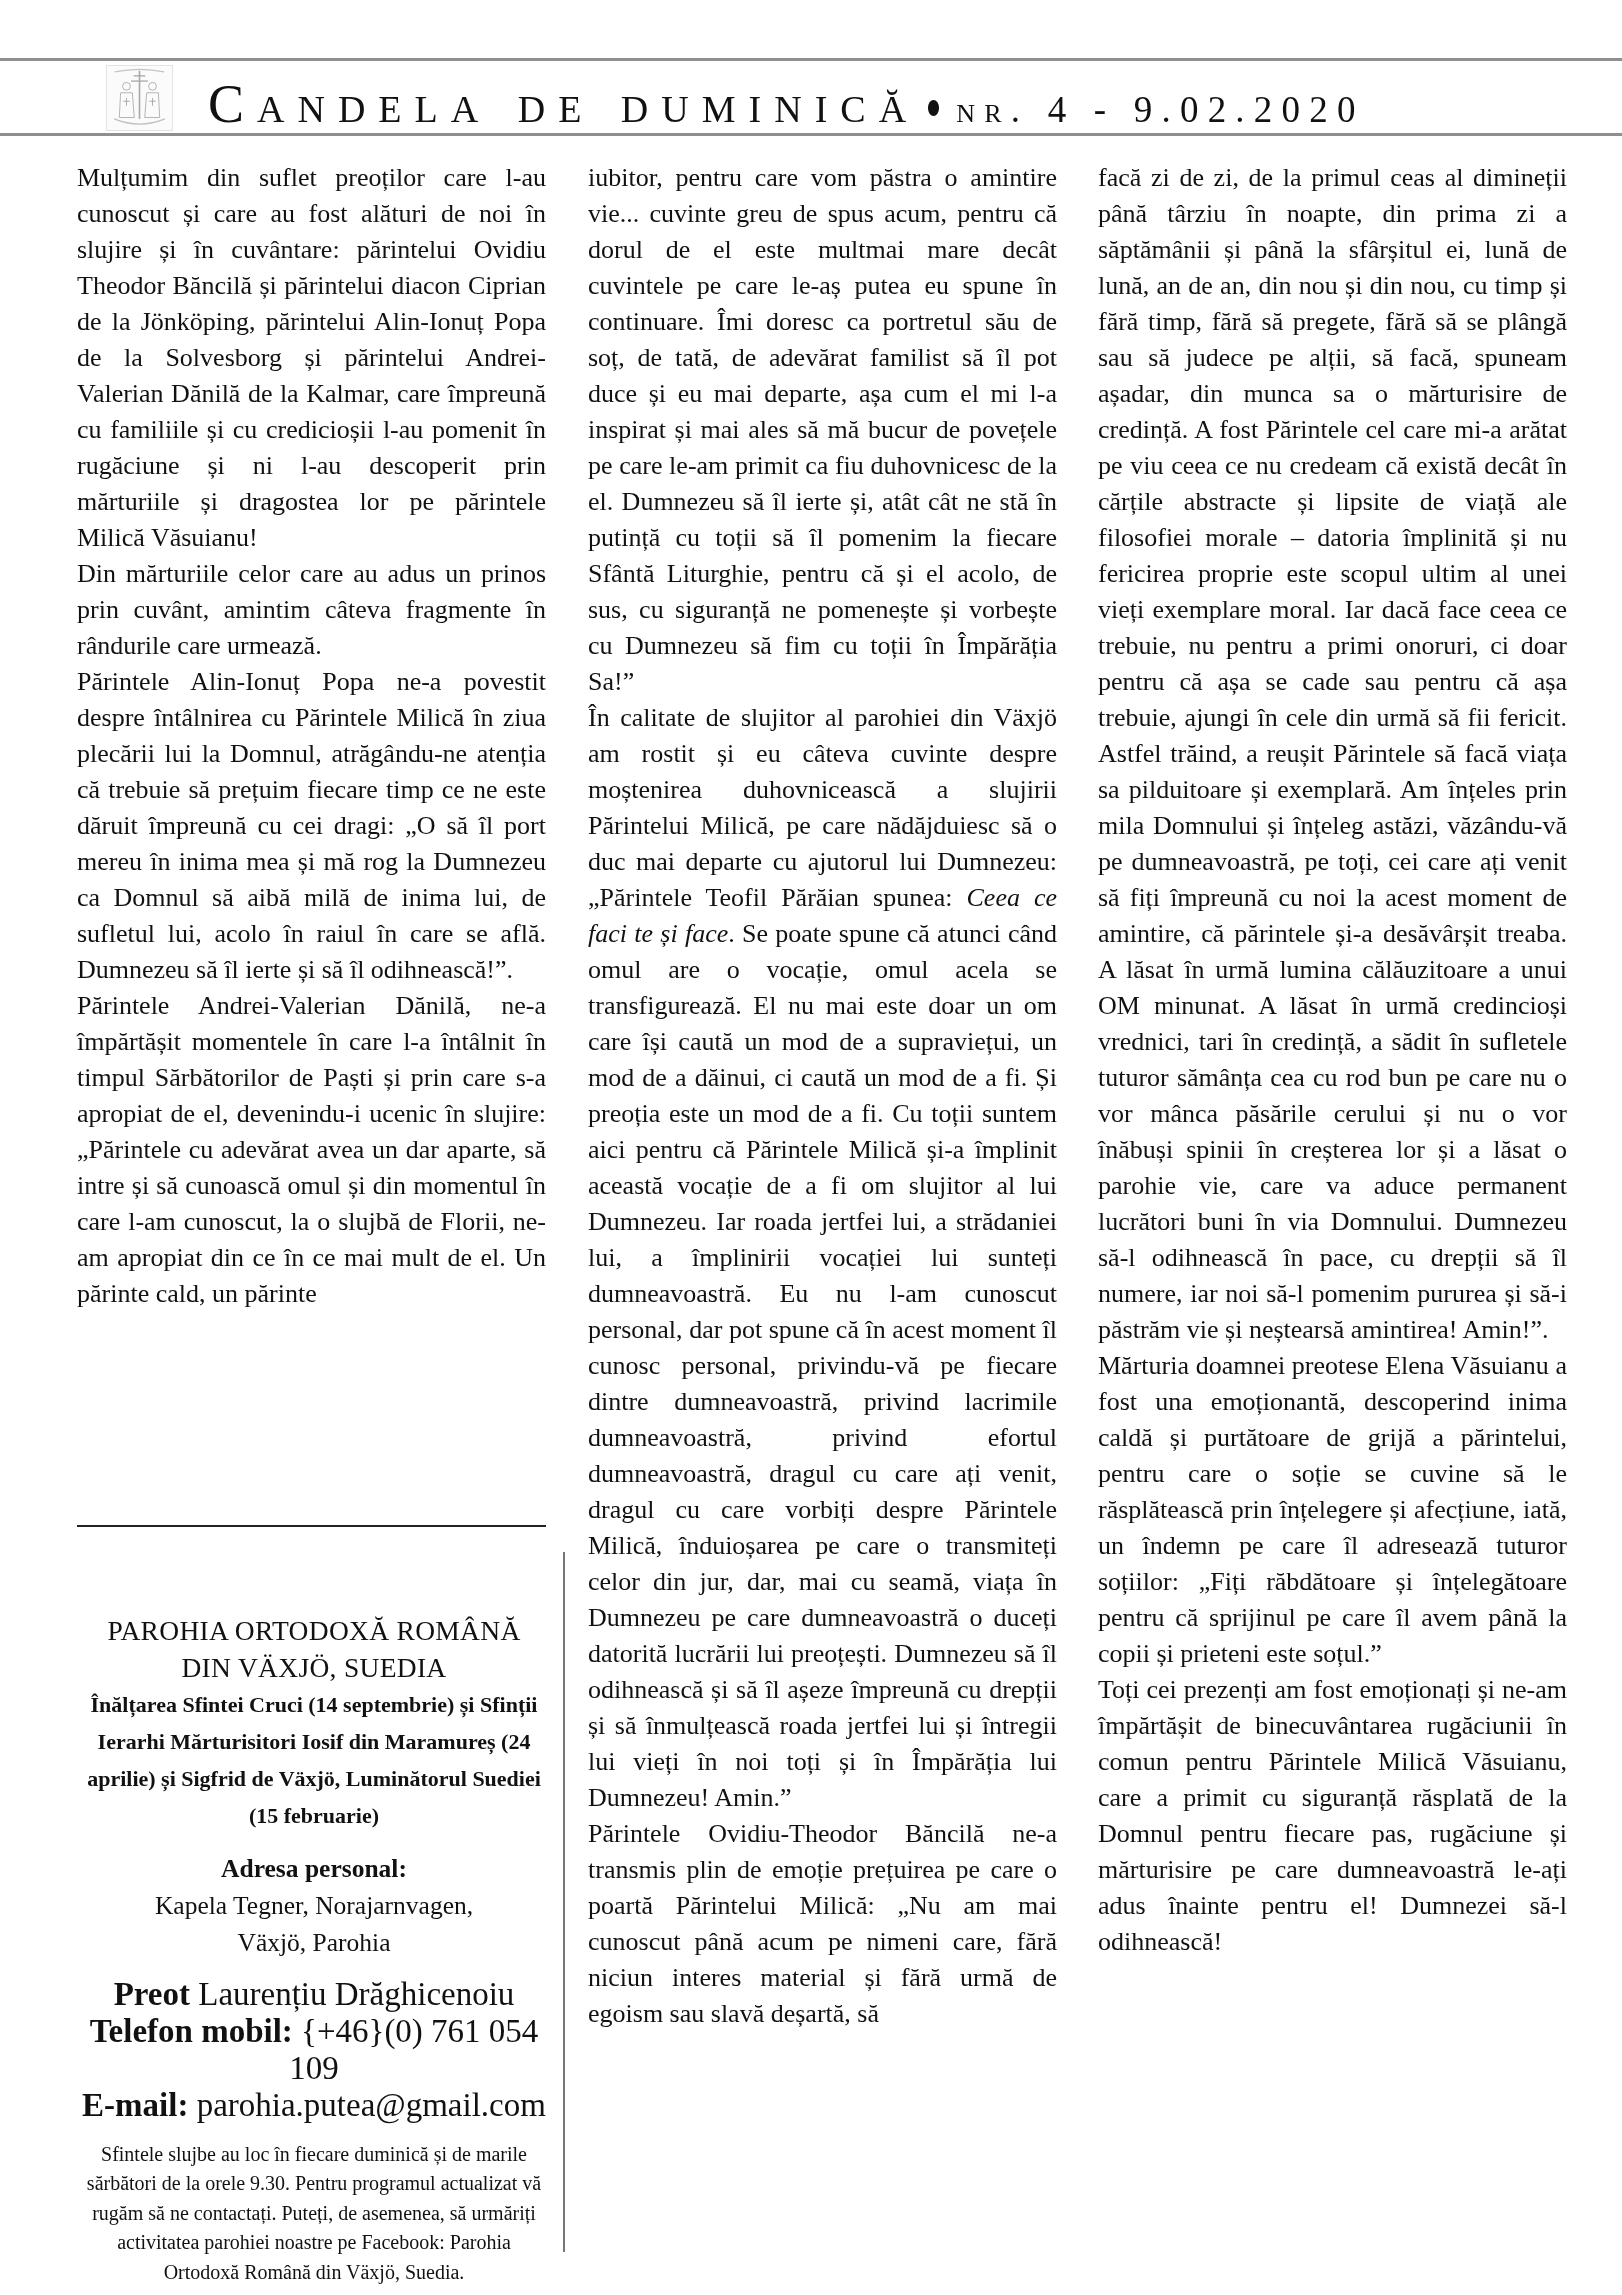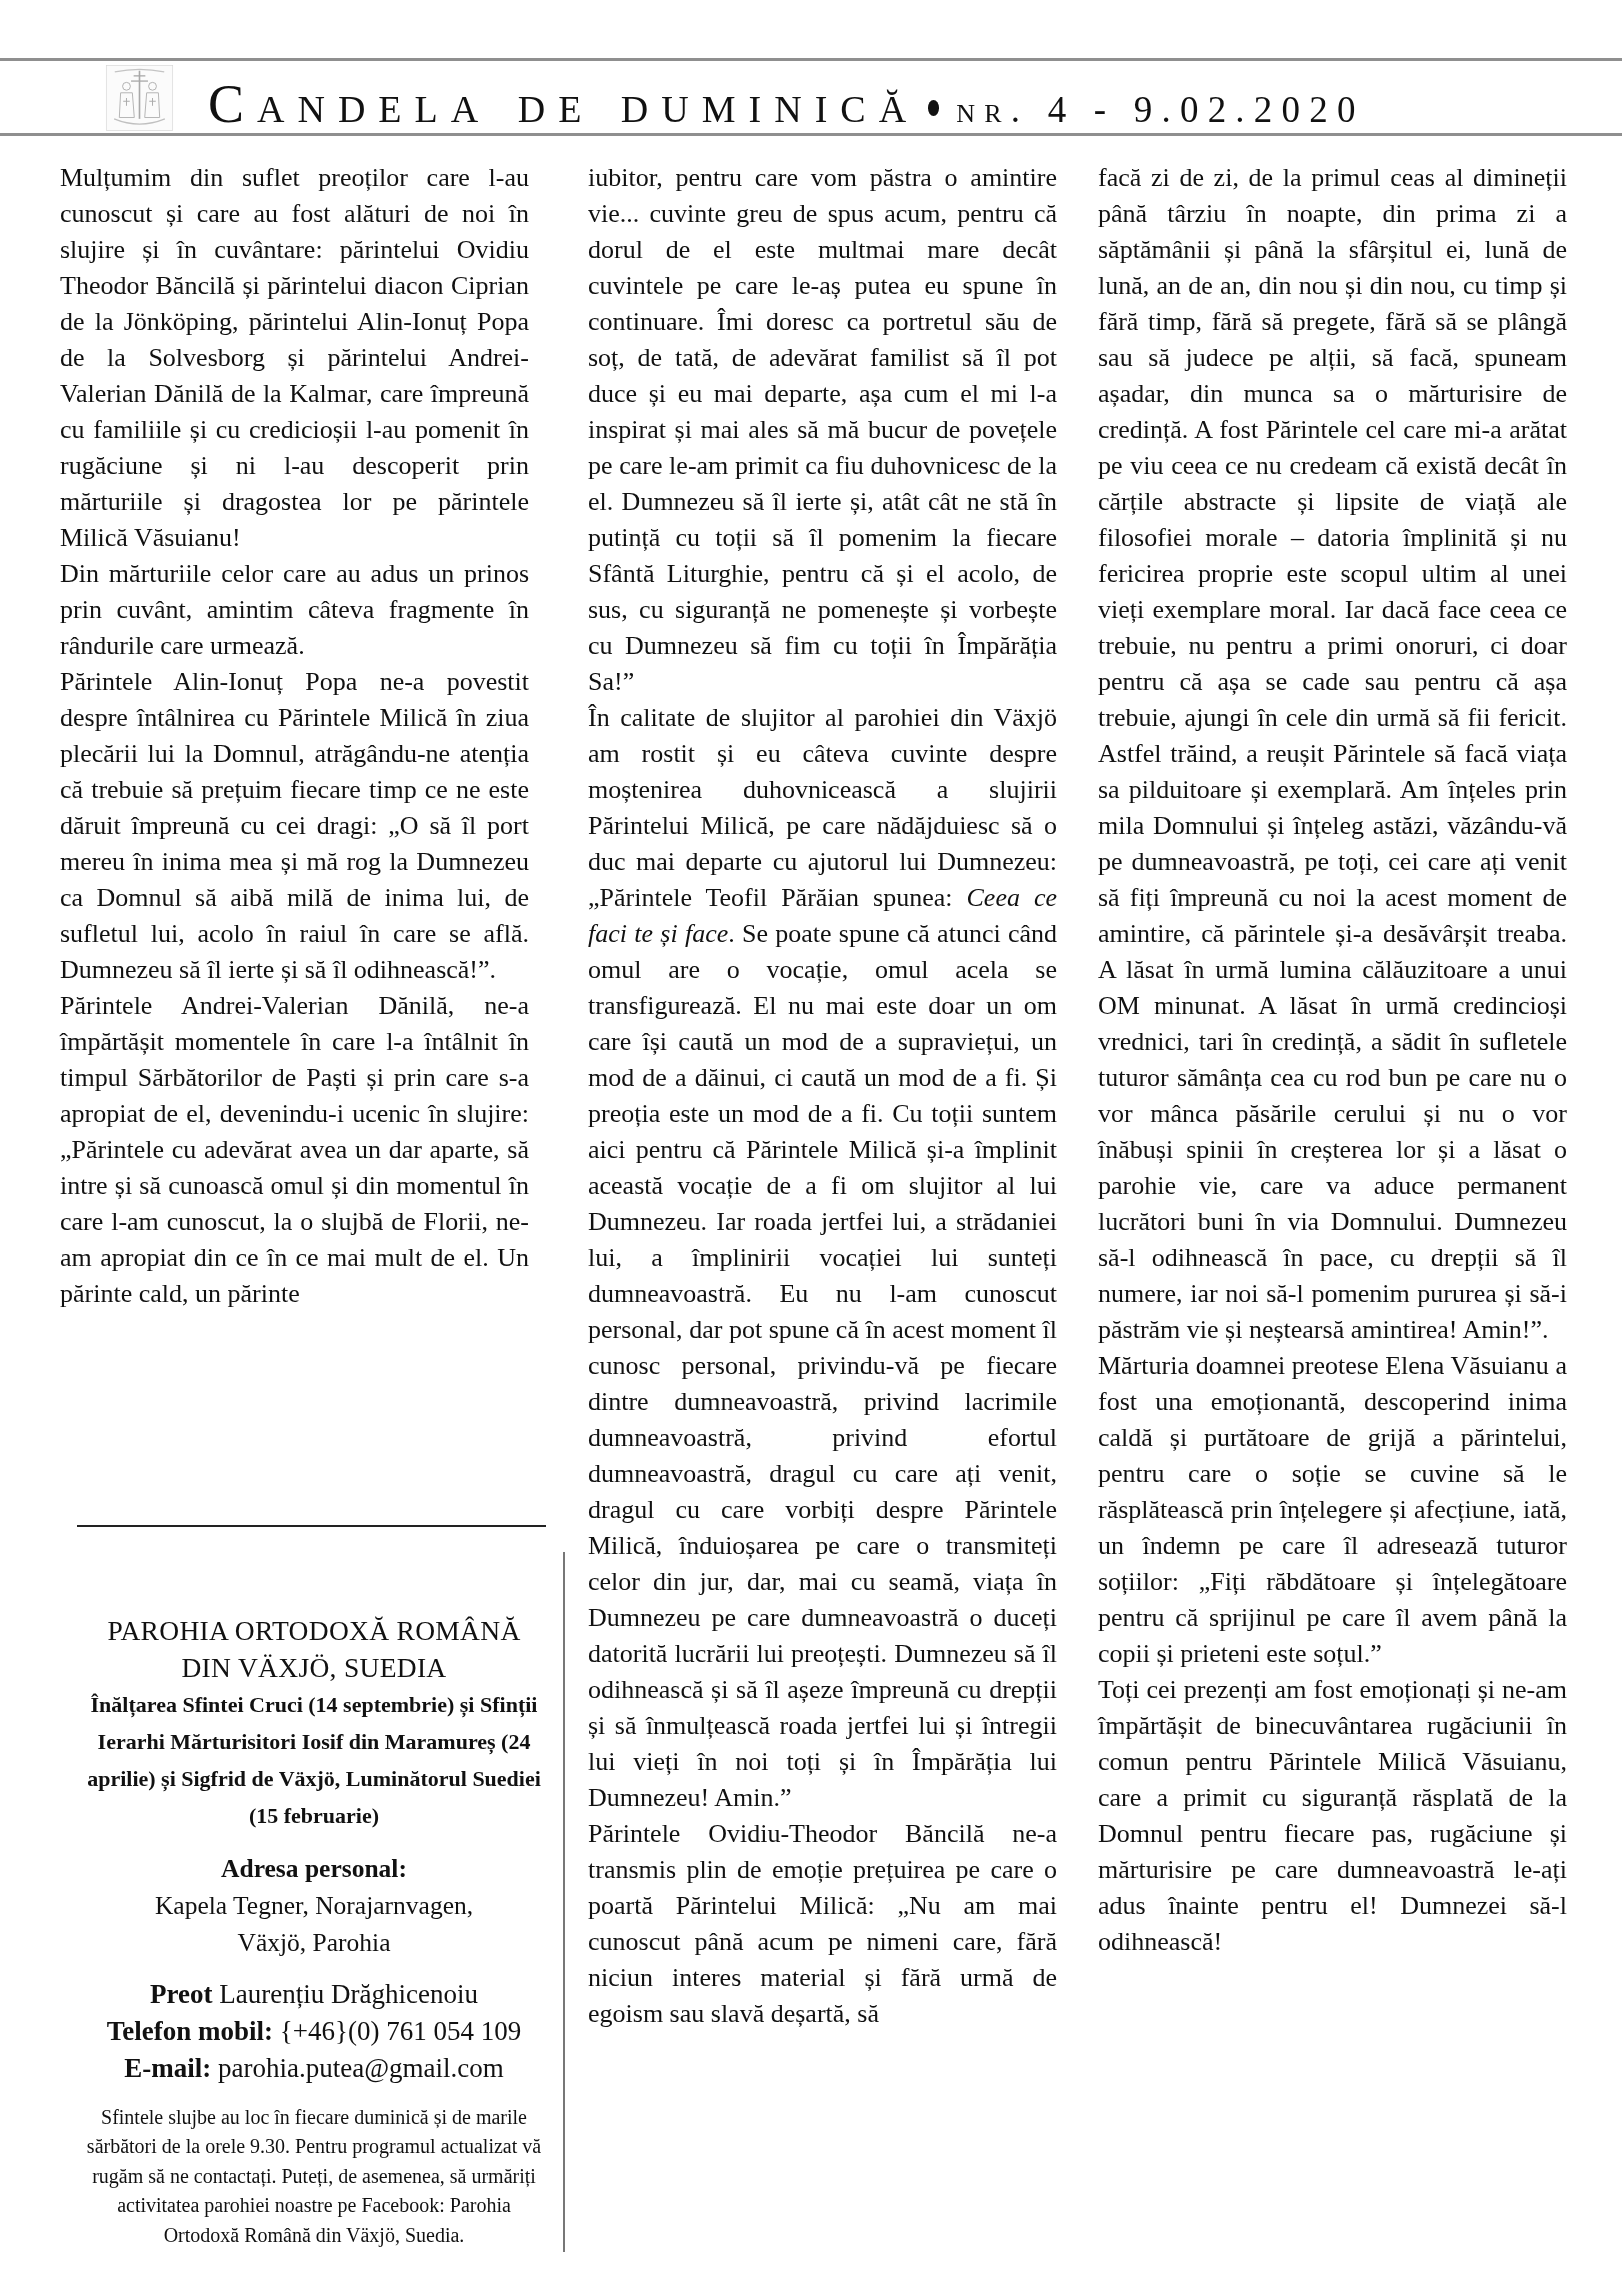--- a/index.html
+++ b/index.html
@@ -12,35 +12,35 @@
   .masthead { position: absolute; left: 208px; top: 73px; height: 52px; white-space: nowrap;
               font-family: Liberation Serif, serif; color: #111; }
   .masthead .title { font-size: 54px; letter-spacing: 13px; font-variant: small-caps; font-weight: normal; }
   .masthead .bullet { display: inline-block; width: 11px; height: 15.7px; border-radius: 50%;
                       background: #111; margin: 0 17px 0 9.2px; vertical-align: 6.5px; }
   .masthead .issue { font-size: 37px; letter-spacing: 9.2px; font-variant: small-caps; }
   .col { position: absolute; top: 160px; width: 469px;
          font-family: "Liberation Serif", serif; font-size: 26px; line-height: 36px;
          text-align: justify; hyphens: manual; }
   .col p { margin: 0; }
-  .col1 { left: 60px; }
+  .col1 { left: 77px; }
   .col2 { left: 588px; }
   .col3 { left: 1098px; }
   .col1 .article { height: 1345px; }
   .divider-h { position: absolute; left: 77px; top: 1525px; width: 469px; height: 2px; background: #222; }
   .divider-v { position: absolute; left: 563px; top: 1552px; width: 2px; height: 700px; background: #777; }
   .parish { position: absolute; left: 77px; top: 1612px; width: 474px;
             font-family: "Liberation Serif", serif; color: #111; text-align: center; }
   .parish .name { font-size: 27.5px; line-height: 37px; letter-spacing: 0.3px; }
   .parish .patrons { font-size: 22px; line-height: 37px; font-weight: bold; }
   .parish .label { font-weight: bold; }
   .parish .block { font-size: 25.5px; line-height: 37px; }
   .parish .gap { height: 15.7px; }
   .parish .note { font-size: 20px; line-height: 29.4px; }
-  .parish .contact { font-size: 27px; line-height: 37px; }
+  .parish .contact { font-size: 33px; line-height: 37px; }
   em { font-style: italic; }
 </style>
 </head>
 <body>
 
 <div class="rule top"></div>
 
 <div class="logo">
   <svg width="69" height="68" viewBox="0 0 106 104">
     <rect x="2" y="2" width="102" height="100" fill="#fbfbfb" stroke="#d6d6d6" stroke-width="1"></rect>

